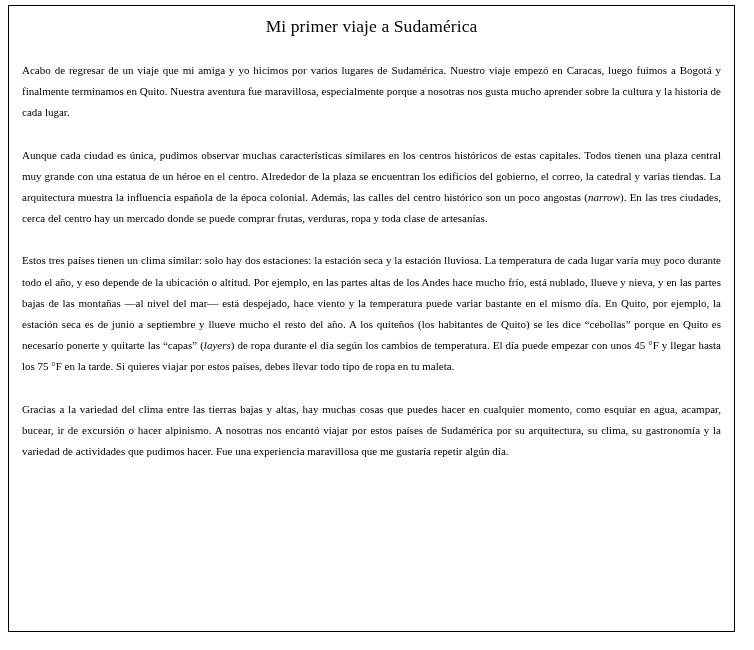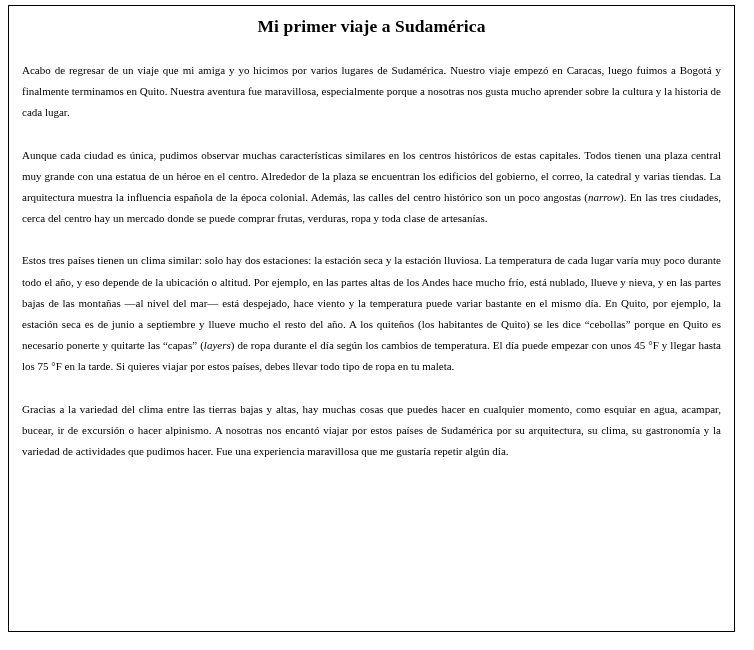--- a/index.html
+++ b/index.html
@@ -22,21 +22,21 @@
     height: 627px;
     box-sizing: border-box;
     border: 1.5px solid #000000;
     background: #ffffff;
   }
   .inner {
     padding: 9px 13px 8px 13px;
   }
   .doc-title {
     font-size: 17.5px;
-    font-weight: bold;
+    font-weight: normal;
     text-align: center;
     line-height: 23px;
     margin: 0 0 0 0;
     letter-spacing: 0.1px;
   }
   .body-text {
     font-size: 11px;
     line-height: 21.2px;
     text-align: justify;
     text-justify: inter-word;

